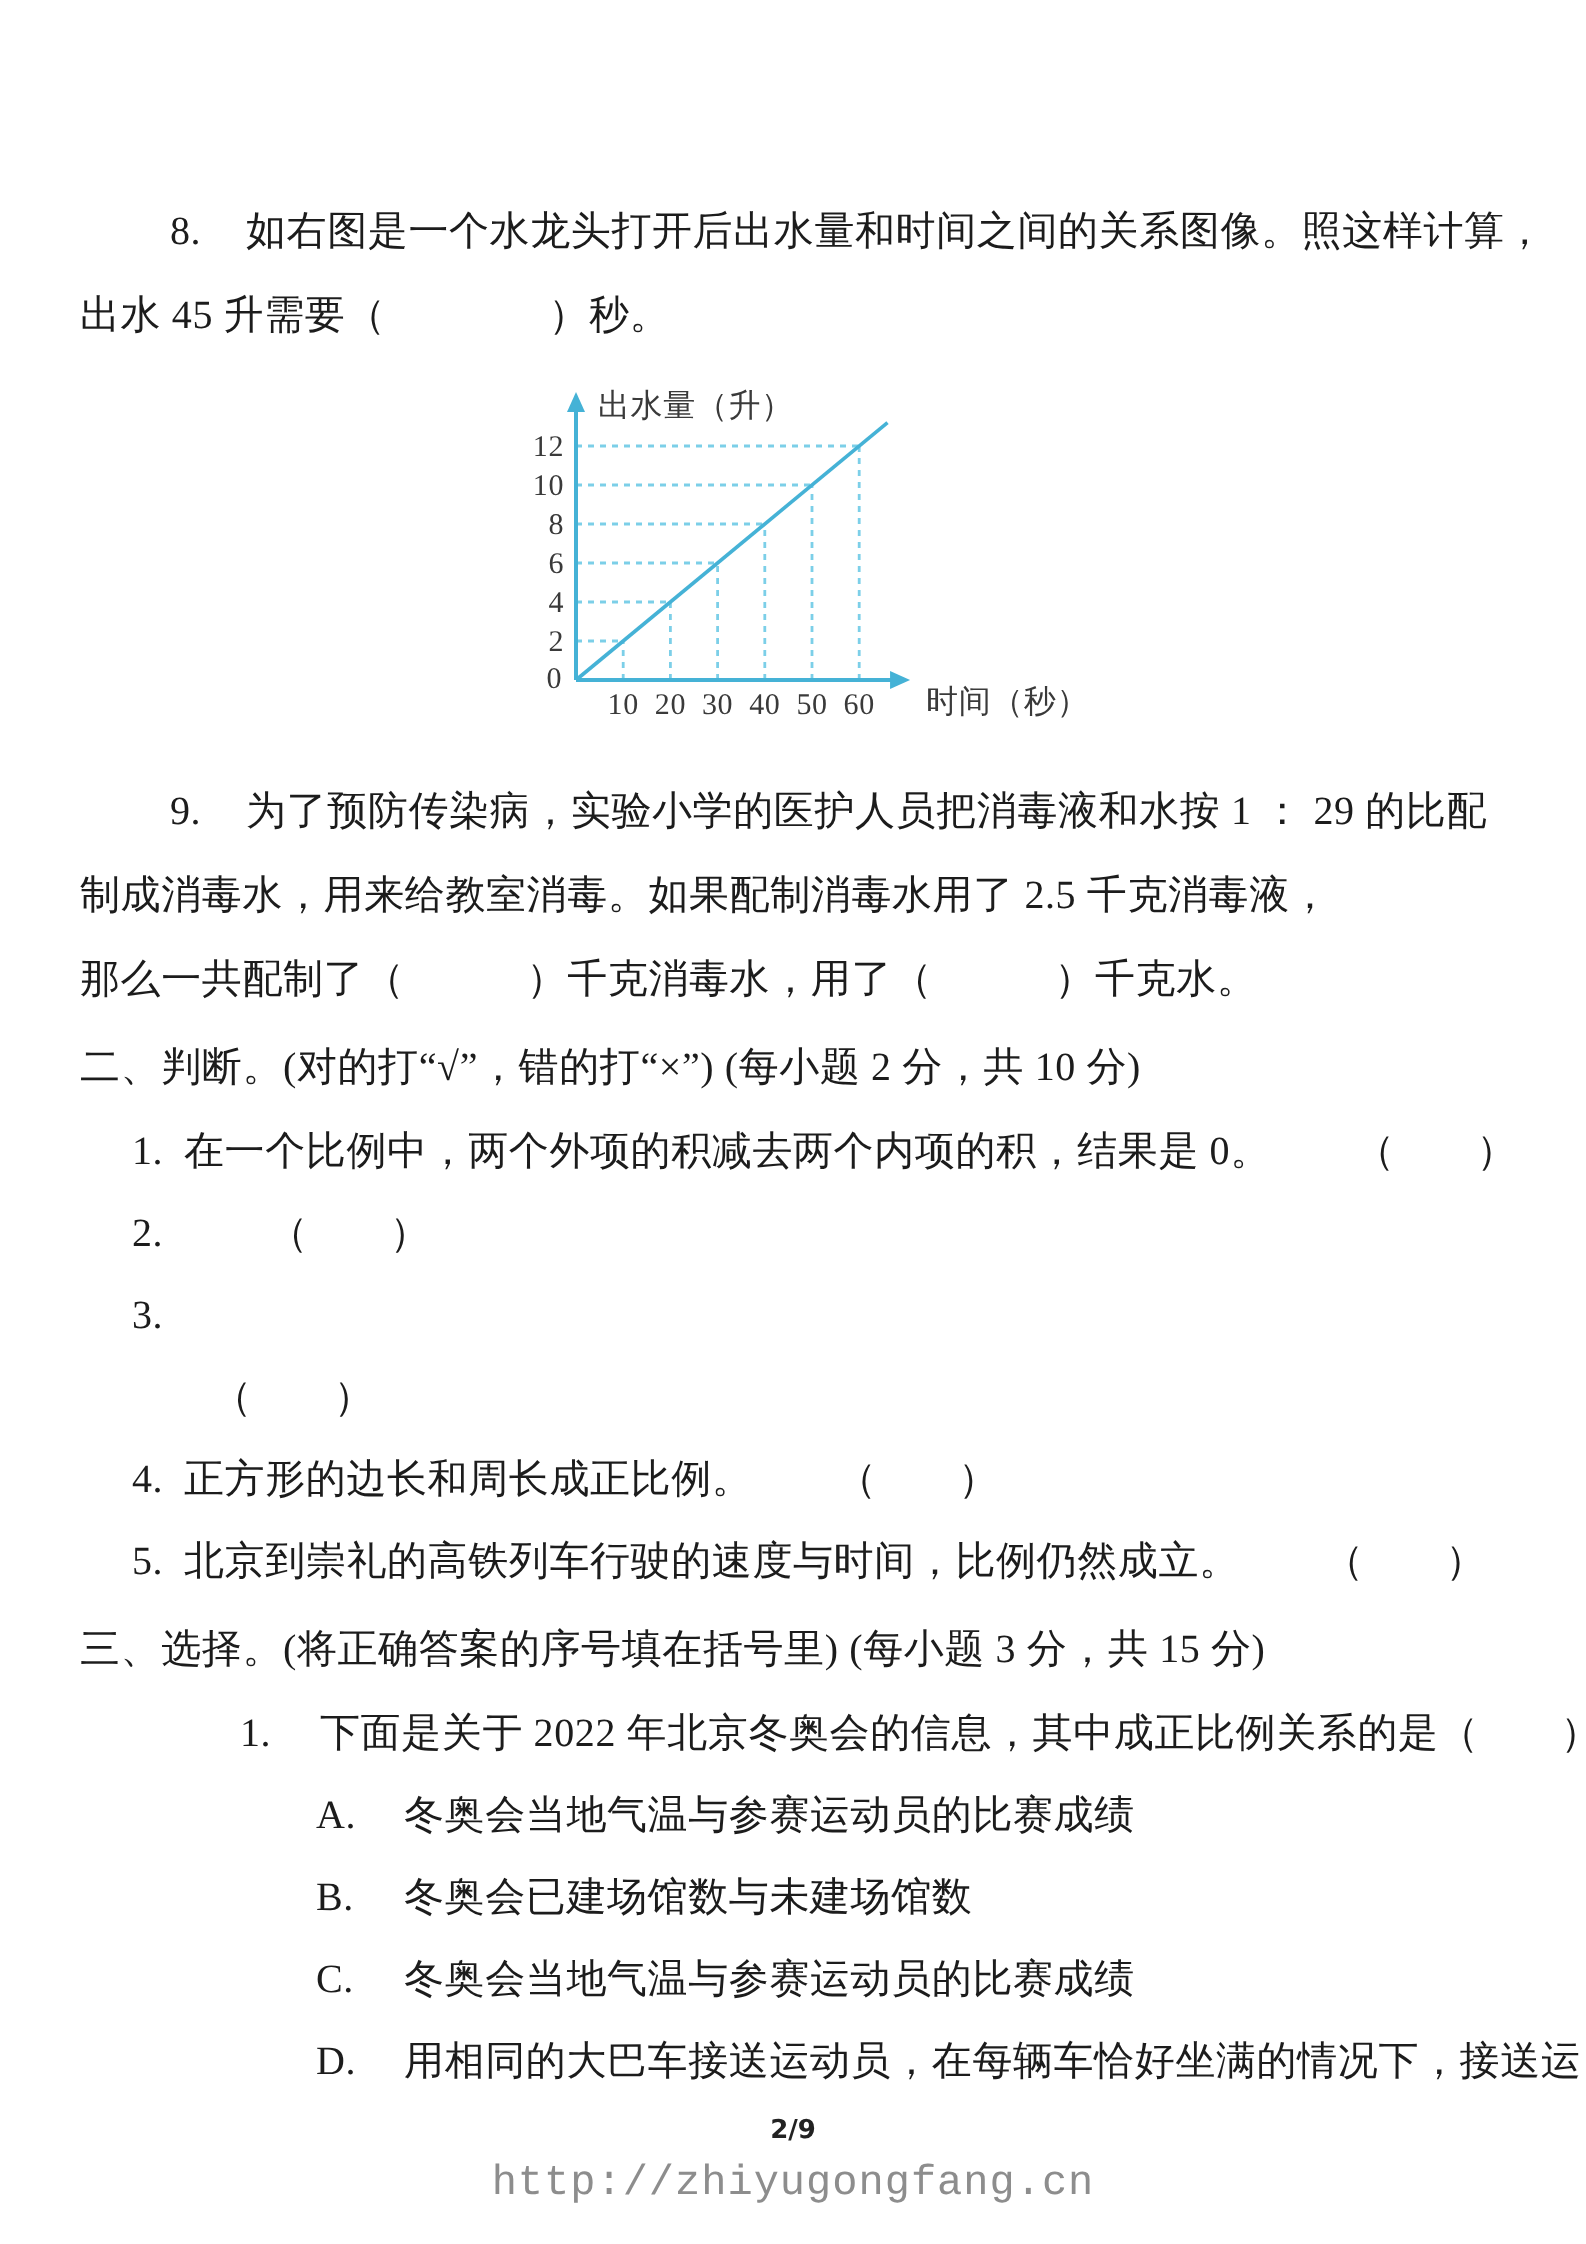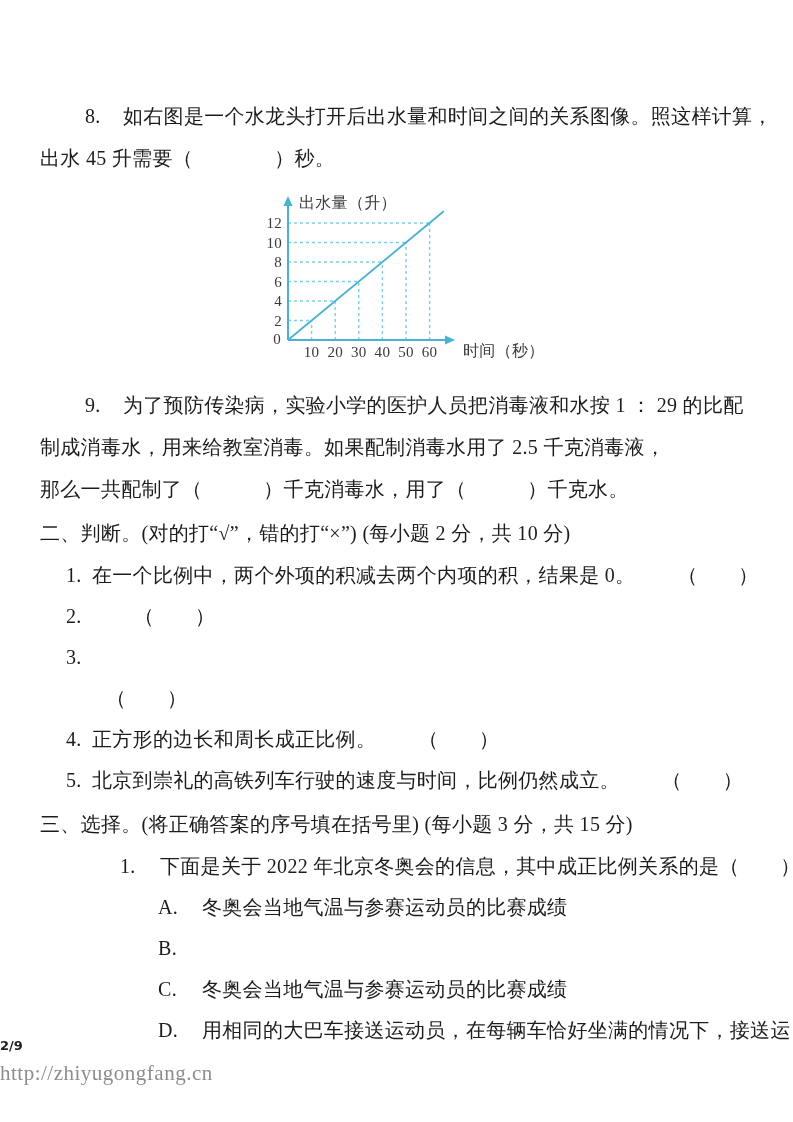--- a/index.html
+++ b/index.html
@@ -19,27 +19,27 @@
   .chart-wrap { margin:10px 0 12px 200px; width:310px; }
   .sec-header { margin:24px 0 22px 0; font-weight:normal; }
   .j-row { margin-left:26px; display:flex; margin-bottom:21px; line-height:20px; white-space:nowrap; }
   .j-num { width:26px; flex:0 0 auto; }
   .j-paren { margin-left:42px; }
   .j-paren-own { margin-left:66px; margin-bottom:21px; line-height:20px; }
   .c-row { margin-left:80px; display:flex; margin-bottom:21px; line-height:20px; white-space:nowrap; }
   .c-num { width:40px; flex:0 0 auto; }
   .opt-row { margin-left:118px; display:flex; margin-bottom:21px; line-height:20px; white-space:nowrap; }
   .opt-letter { width:44px; flex:0 0 auto; }
-  .footer { position:absolute; left:0; right:0; bottom:36px; text-align:left; }
+  .footer { position:absolute; left:0; right:0; bottom:18px; text-align:center; }
   .page-num {
     font-family:"DejaVu Sans","Liberation Sans",sans-serif;
     font-size:13px; font-weight:bold; color:#222; margin-bottom:8px;
   }
   .site-url {
-    font-family:Liberation Serif, serif;
+    font-family:Liberation Mono, monospace;
     font-size:21px; color:#8d8d8d; letter-spacing:0.5px;
   }
   svg text { font-family:"Liberation Serif","DejaVu Serif",serif; }
 </style>
 </head>
 <body>
 
 <div class="content">
 
   <div>
@@ -134,20 +134,21 @@
       <span class="c-num">1.</span>
       <span>下面是关于 2022 年北京冬奥会的信息，其中成正比例关系的是（　　）。</span>
     </div>
 
     <div class="opt-row">
       <span class="opt-letter">A.</span>
       <span>冬奥会当地气温与参赛运动员的比赛成绩</span>
     </div>
     <div class="opt-row">
       <span class="opt-letter">B.</span>
+      <span>冬奥会已建场馆数与未建场馆数</span>
     </div>
     <div class="opt-row">
       <span class="opt-letter">C.</span>
       <span>冬奥会当地气温与参赛运动员的比赛成绩</span>
     </div>
     <div class="opt-row">
       <span class="opt-letter">D.</span>
       <span>用相同的大巴车接送运动员，在每辆车恰好坐满的情况下，接送运</span>
     </div>
   </div>

